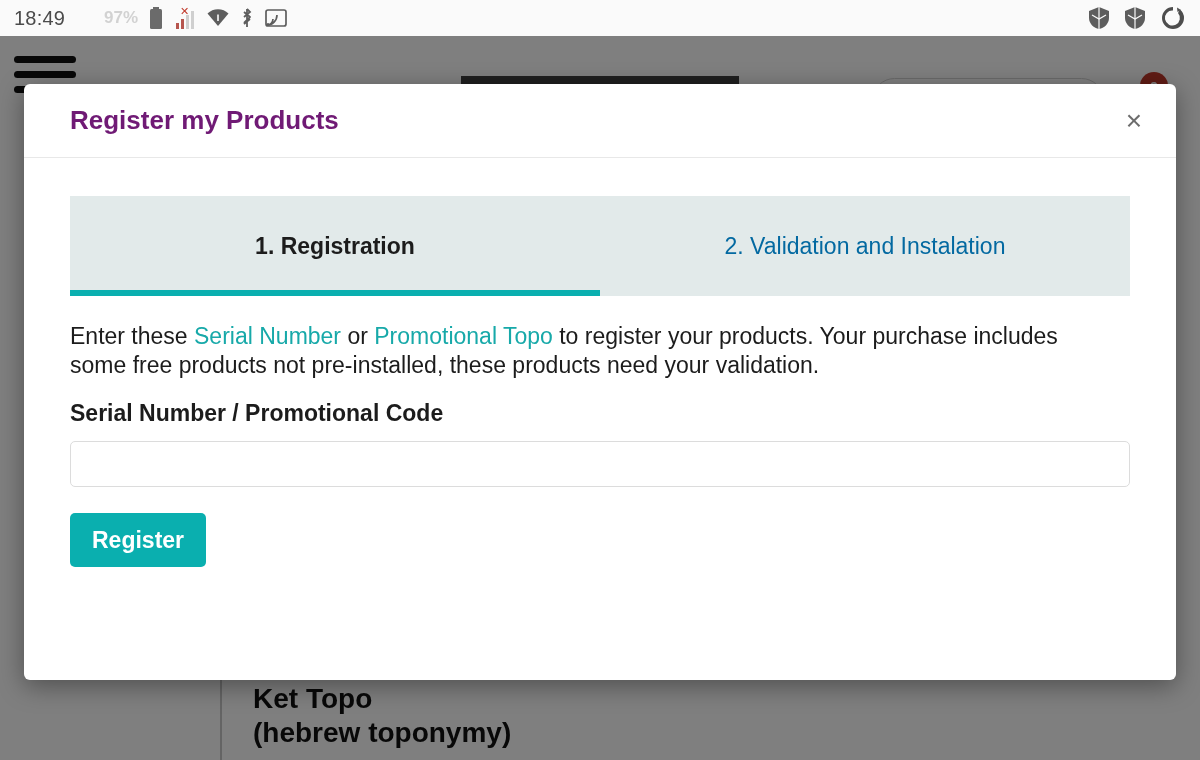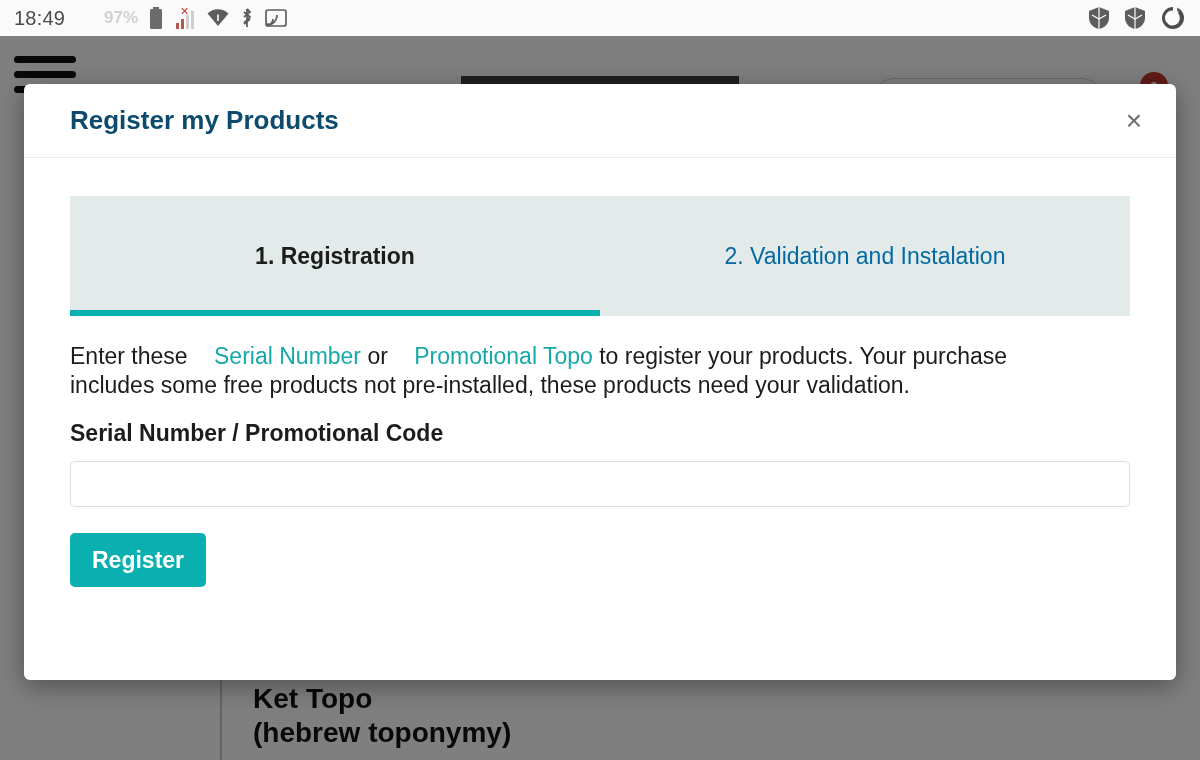--- a/index.html
+++ b/index.html
@@ -68,41 +68,41 @@
   
   .modal {
     position: absolute; left: 24px; top: 84px; width: 1152px; height: 596px;
     background: #fff; border-radius: 6px; z-index: 20;
     box-shadow: 0 6px 26px rgba(0,0,0,.38); display: flex; flex-direction: column;
   }
   .modal-header {
     height: 74px; border-bottom: 1px solid #e8e8e8; display: flex; align-items: center;
     padding: 0 22px 0 46px; flex: 0 0 auto;
   }
-  .modal-title { font-size: 26px; font-weight: bold; color: #0c4a6e; }
+  .modal-title { font-size: 26px; font-weight: bold; color: #701a75; }
   .modal-close {
     margin-left: auto; font-size: 28px; color: #6d6d6d; line-height: 1;
     background: none; border: none; cursor: pointer; padding: 6px 12px;
     font-family: "Liberation Sans", sans-serif;
   }
   .modal-body { padding: 38px 46px 0 46px; flex: 1 1 auto; }
 
-  .tabs { display: flex; background: #e2eaea; height: 120px; position: relative; }
+  .tabs { display: flex; background: #e2eaea; height: 100px; position: relative; }
   .tab {
     flex: 1 1 0; display: flex; align-items: center; justify-content: center;
     font-size: 23px; position: relative; cursor: pointer;
   }
   .tab.active { color: #1c1c1c; font-weight: bold; }
   .tab.inactive { color: #0369a1; }
   .tab.active::after {
     content: ""; position: absolute; left: 0; right: 0; bottom: 0; height: 6px; background: #0aafaf;
   }
 
   .lede { margin-top: 26px; font-size: 23px; color: #1c1c1c; line-height: 1.27; max-width: 1020px; }
-  .lede a { color: #17a9a9; text-decoration: none; margin-left: 20px; }
+  .lede a { color: #17a9a9; text-decoration: none; }
 
   .field-label { margin-top: 20px; font-size: 23px; font-weight: bold; color: #1c1c1c; }
   .field-input {
     margin-top: 14px; width: 1060px; height: 46px; border: 1px solid #dcdcdc;
     border-radius: 5px; padding: 0 12px; font-size: 20px; outline: none;
     font-family: "Liberation Sans", sans-serif; background: #fff;
   }
   .submit-btn {
     margin-top: 26px; background: #0aafaf; color: #fff; border: none; border-radius: 5px;
     font-size: 23px; font-weight: bold; padding: 0 22px; height: 54px; cursor: pointer;

